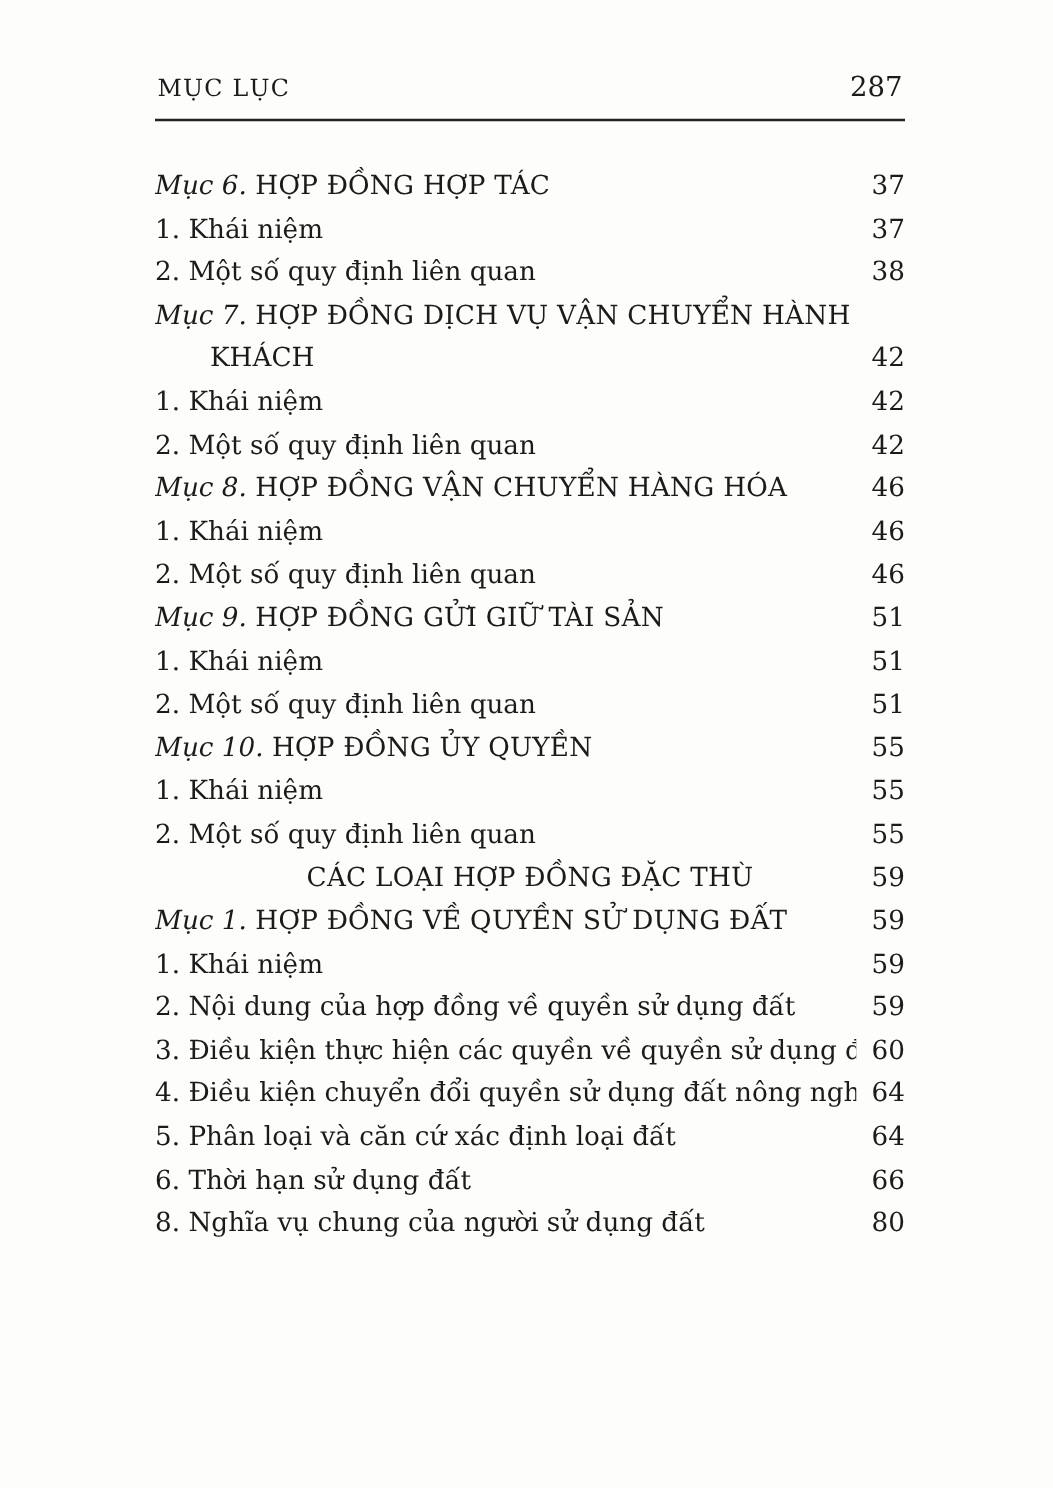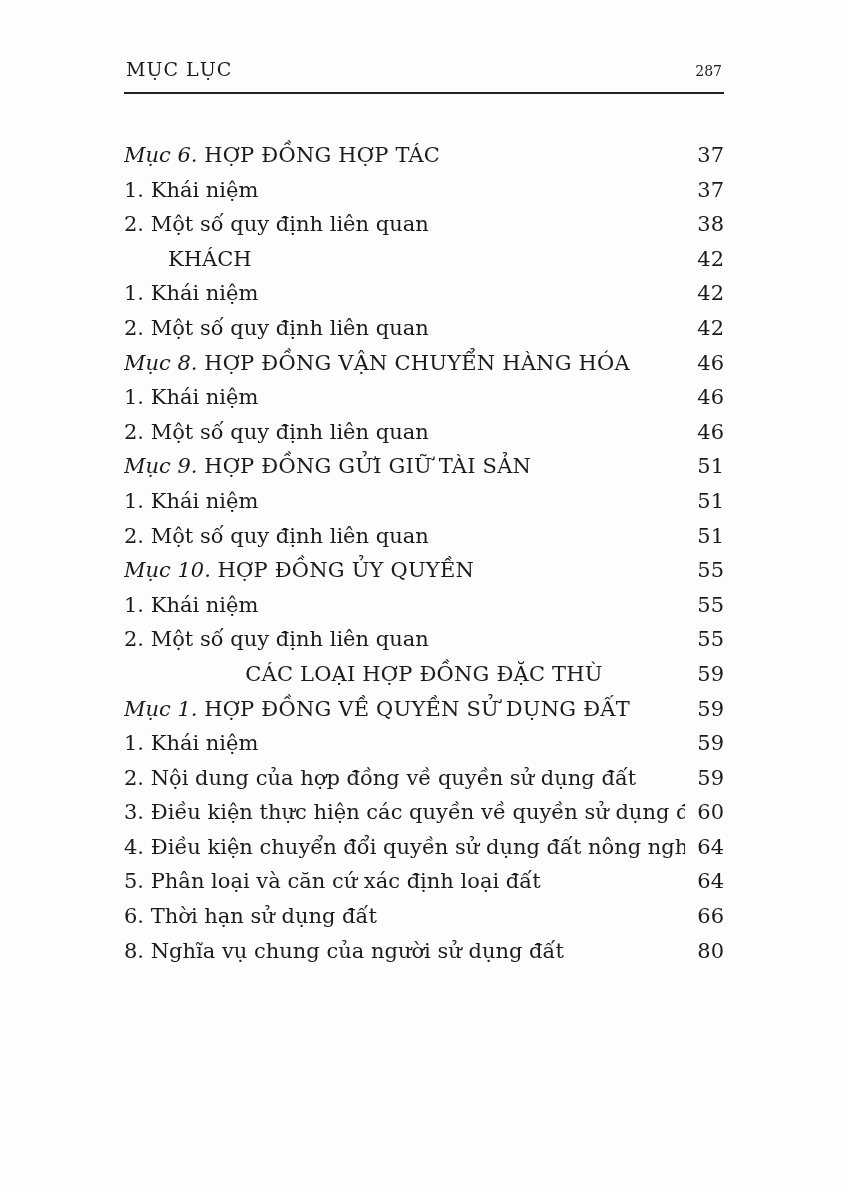--- a/index.html
+++ b/index.html
@@ -23,24 +23,24 @@
     justify-content: space-between;
     align-items: baseline;
     padding: 0 2px 12px 2px;
     border-bottom: 2px solid #222;
   }
   .header .running-title {
     font-size: 19px;
     letter-spacing: 1px;
   }
   .header .folio {
-    font-size: 14px;
+    font-size: 22px;
   }
   .toc {
-    margin-top: 44px;
+    margin-top: 34px;
   }
   .row {
     display: flex;
     justify-content: space-between;
     align-items: baseline;
     font-size: 21px;
     line-height: 34.6px;
     white-space: nowrap;
   }
   .row .left { flex: 1 1 auto; overflow: hidden; }
@@ -78,20 +78,23 @@
         <span class="left"><span class="prefix">Mục 6. </span><span class="caps-title">HỢP ĐỒNG HỢP TÁC</span></span>
         <span class="pagenum">37</span>
       </div>
       <div class="row item">
         <span class="left">1. Khái niệm</span>
         <span class="pagenum">37</span>
       </div>
       <div class="row item">
         <span class="left">2. Một số quy định liên quan</span>
         <span class="pagenum">38</span>
+      </div>
+      <div class="row muc">
+        <span class="left"><span class="prefix">Mục 7. </span><span class="caps-title">HỢP ĐỒNG DỊCH VỤ VẬN CHUYỂN HÀNH</span></span>
       </div>
       <div class="row muc-cont">
         <span class="left">KHÁCH</span>
         <span class="pagenum">42</span>
       </div>
       <div class="row item">
         <span class="left">1. Khái niệm</span>
         <span class="pagenum">42</span>
       </div>
       <div class="row item">

